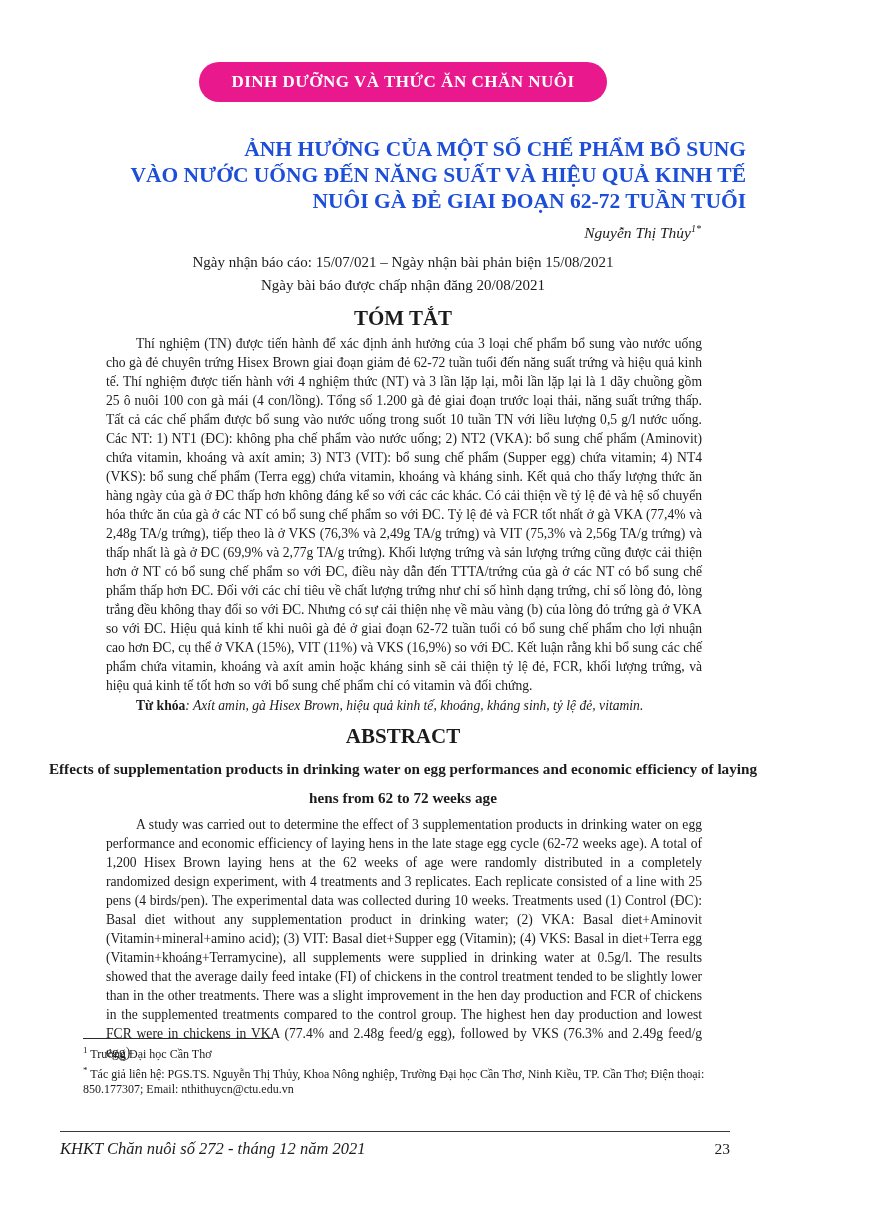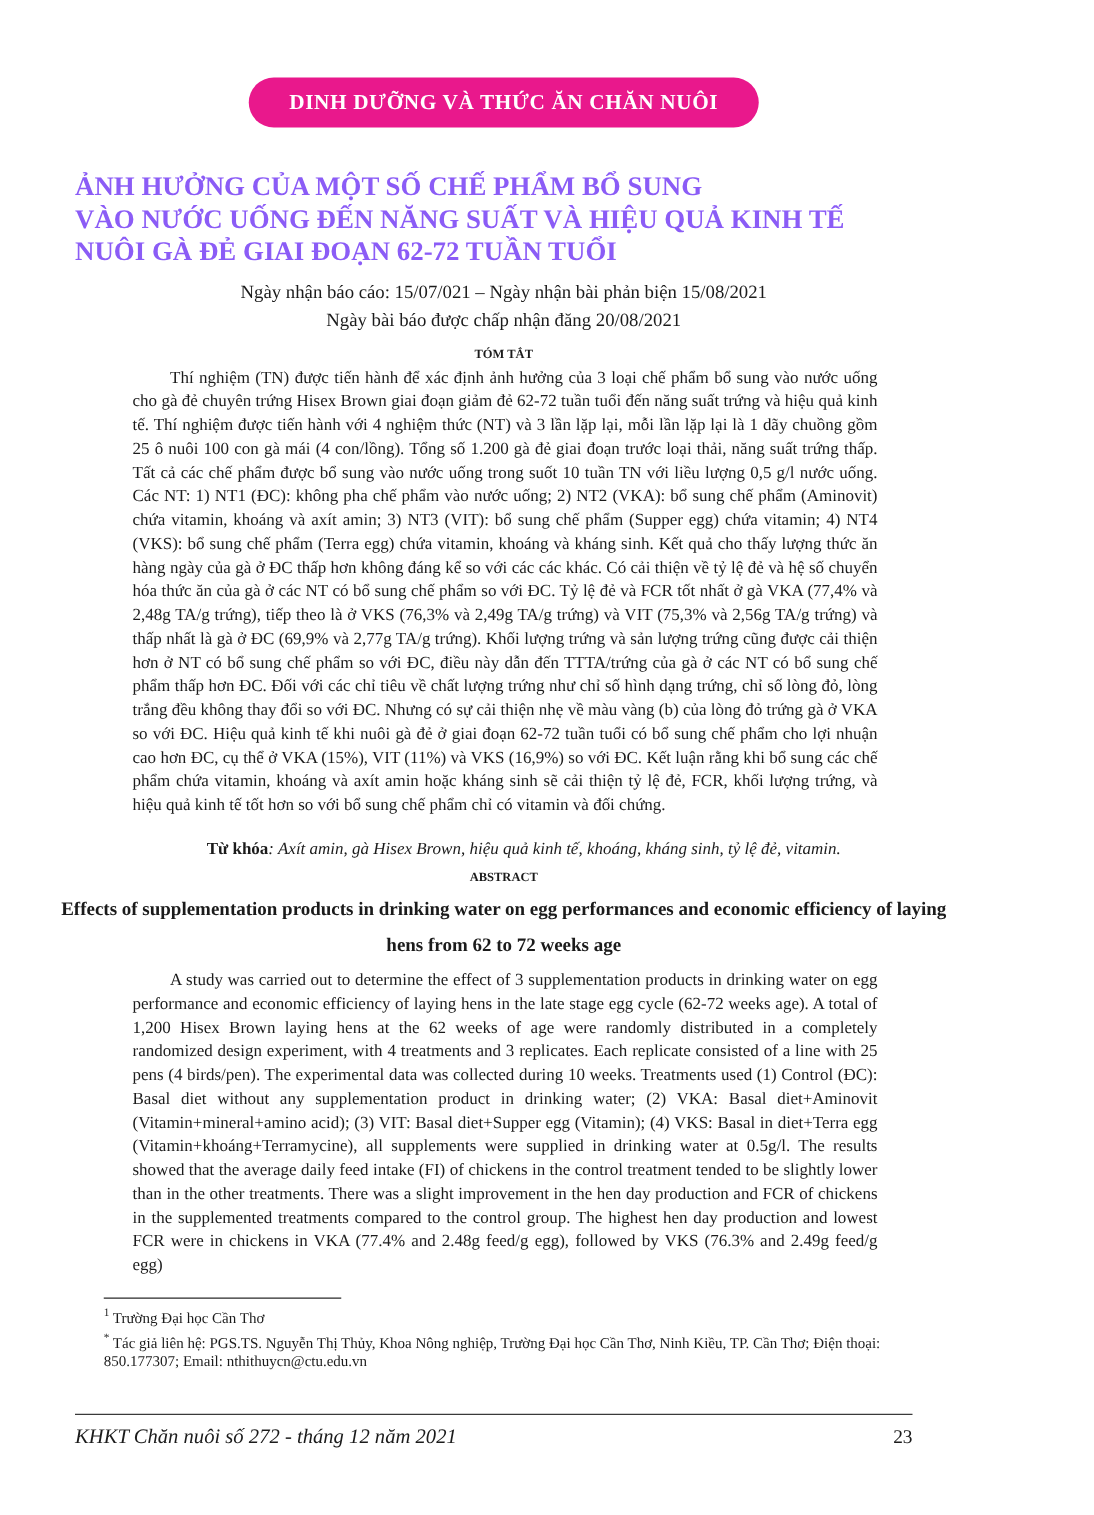--- a/index.html
+++ b/index.html
@@ -19,22 +19,22 @@
     color:#ffffff;
     font-weight:bold;
     font-size:17px;
     letter-spacing:.5px;
     padding:10px 32px;
     border-radius:24px;
   }
   
   .title{
     margin:34px 60px 0;
-    text-align:left;
-    color:#8b5cf6;
+    text-align:right;
+    color:#1d4ed8;
     font-weight:bold;
     font-size:21.5px;
     line-height:26px;
   }
   .author{
     margin:9px 105px 0 0;
     text-align:right;
     font-style:italic;
     font-size:15.5px;
   }
@@ -42,35 +42,34 @@
   .dates{
     margin-top:9px;
     text-align:center;
     font-size:15px;
     line-height:23px;
   }
   .section-heading{
     margin:9px 0 2px;
     text-align:center;
     font-weight:bold;
-    font-size:10px;
+    font-size:21px;
   }
   .body-par{
     margin:3px 104px 0 106px;
     text-align:justify;
     text-indent:30px;
     font-size:13.6px;
     line-height:19px;
   }
   .keywords{
-    margin:16px 104px 0 106px;
+    margin:1px 104px 0 106px;
     text-indent:30px;
     font-size:13.6px;
     line-height:19px;
-    text-align:center;
   }
   .keywords .kw-label{font-weight:bold;}
   .keywords .kw-list{font-style:italic;}
   .en-title{
     margin:5px 44px 0;
     text-align:center;
     font-weight:bold;
     font-size:15.2px;
     line-height:29px;
   }
@@ -113,20 +112,21 @@
   <div class="banner-wrap">
     <div class="banner">DINH DƯỠNG VÀ THỨC ĂN CHĂN NUÔI</div>
   </div>
 
   <div class="title">
     <div>ẢNH HƯỞNG CỦA MỘT SỐ CHẾ PHẨM BỔ SUNG</div>
     <div>VÀO NƯỚC UỐNG ĐẾN NĂNG SUẤT VÀ HIỆU QUẢ KINH TẾ</div>
     <div>NUÔI GÀ ĐẺ GIAI ĐOẠN 62-72 TUẦN TUỔI</div>
   </div>
 
+  <div class="author"><span>Nguyễn Thị Thủy</span><sup>1*</sup></div>
 
   <div class="dates">
     <div>Ngày nhận báo cáo: 15/07/021 – Ngày nhận bài phản biện 15/08/2021</div>
     <div>Ngày bài báo được chấp nhận đăng 20/08/2021</div>
   </div>
 
   <div class="section-heading">TÓM TẮT</div>
 
   <p class="body-par">Thí nghiệm (TN) được tiến hành để xác định ảnh hưởng của 3 loại chế phẩm bổ sung vào nước uống cho gà đẻ chuyên trứng Hisex Brown giai đoạn giảm đẻ 62-72 tuần tuổi đến năng suất trứng và hiệu quả kinh tế. Thí nghiệm được tiến hành với 4 nghiệm thức (NT) và 3 lần lặp lại, mỗi lần lặp lại là 1 dãy chuồng gồm 25 ô nuôi 100 con gà mái (4 con/lồng). Tổng số 1.200 gà đẻ giai đoạn trước loại thải, năng suất trứng thấp. Tất cả các chế phẩm được bổ sung vào nước uống trong suốt 10 tuần TN với liều lượng 0,5 g/l nước uống. Các NT: 1) NT1 (ĐC): không pha chế phẩm vào nước uống; 2) NT2 (VKA): bổ sung chế phẩm (Aminovit) chứa vitamin, khoáng và axít amin; 3) NT3 (VIT): bổ sung chế phẩm (Supper egg) chứa vitamin; 4) NT4 (VKS): bổ sung chế phẩm (Terra egg) chứa vitamin, khoáng và kháng sinh. Kết quả cho thấy lượng thức ăn hàng ngày của gà ở ĐC thấp hơn không đáng kể so với các các khác. Có cải thiện về tỷ lệ đẻ và hệ số chuyển hóa thức ăn của gà ở các NT có bổ sung chế phẩm so với ĐC. Tỷ lệ đẻ và FCR tốt nhất ở gà VKA (77,4% và 2,48g TA/g trứng), tiếp theo là ở VKS (76,3% và 2,49g TA/g trứng) và VIT (75,3% và 2,56g TA/g trứng) và thấp nhất là gà ở ĐC (69,9% và 2,77g TA/g trứng). Khối lượng trứng và sản lượng trứng cũng được cải thiện hơn ở NT có bổ sung chế phẩm so với ĐC, điều này dẫn đến TTTA/trứng của gà ở các NT có bổ sung chế phẩm thấp hơn ĐC. Đối với các chỉ tiêu về chất lượng trứng như chỉ số hình dạng trứng, chỉ số lòng đỏ, lòng trắng đều không thay đổi so với ĐC. Nhưng có sự cải thiện nhẹ về màu vàng (b) của lòng đỏ trứng gà ở VKA so với ĐC. Hiệu quả kinh tế khi nuôi gà đẻ ở giai đoạn 62-72 tuần tuổi có bổ sung chế phẩm cho lợi nhuận cao hơn ĐC, cụ thể ở VKA (15%), VIT (11%) và VKS (16,9%) so với ĐC. Kết luận rằng khi bổ sung các chế phẩm chứa vitamin, khoáng và axít amin hoặc kháng sinh sẽ cải thiện tỷ lệ đẻ, FCR, khối lượng trứng, và hiệu quả kinh tế tốt hơn so với bổ sung chế phẩm chỉ có vitamin và đối chứng.</p>
 

